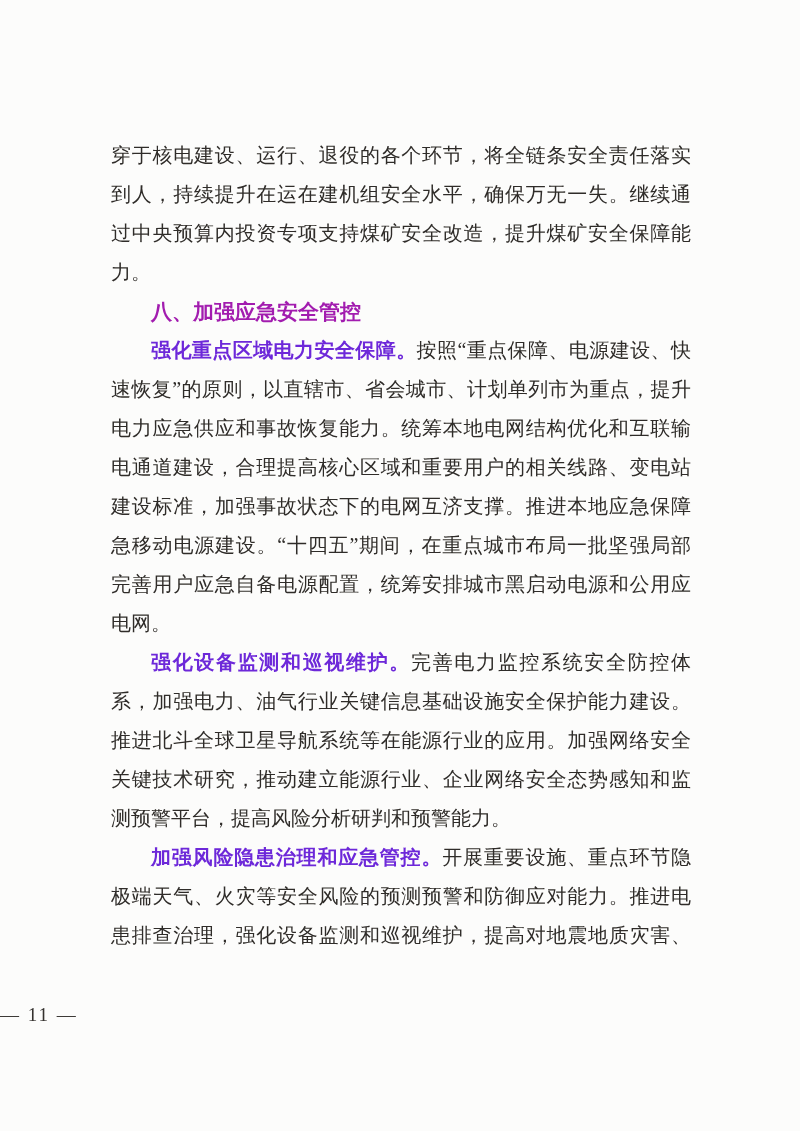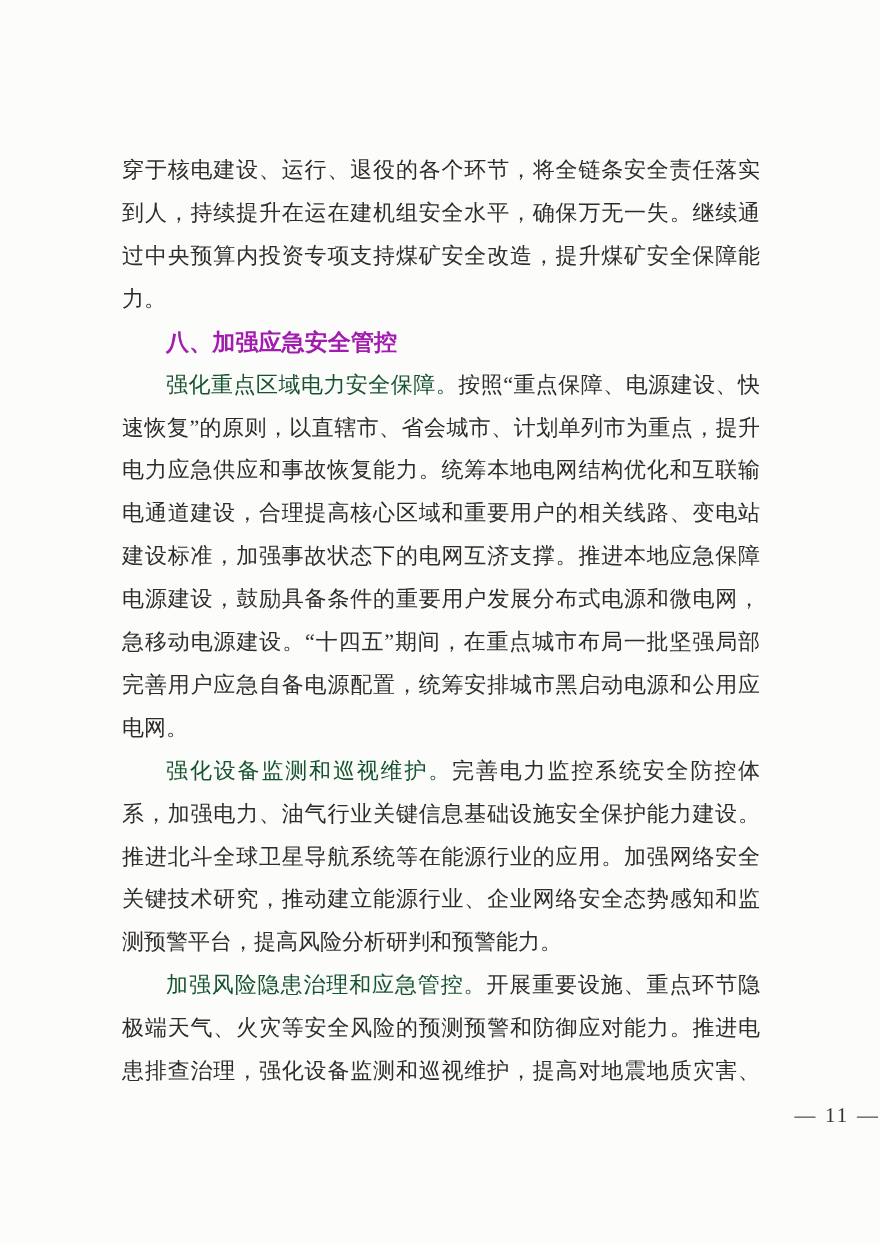--- a/index.html
+++ b/index.html
@@ -34,38 +34,38 @@
   .line.fill {
     white-space: normal;
     text-align: justify;
     text-align-last: justify;
     text-justify: inter-character;
   }
   .line.indent {
     padding-left: 40px;
   }
   .line .seg-bold {
-    font-weight: 400;
-    color: #14532d;
+    font-weight: 700;
+    color: #6d28d9;
   }
   .heading-line {
     height: 39px;
     line-height: 39px;
     padding-left: 40px;
     font-family: "Liberation Sans", "DejaVu Sans", sans-serif;
     font-weight: 700;
     font-size: 21px;
     color: #a21caf;
   }
   .page-number {
     position: absolute;
     left: 0;
     top: 1000px;
     width: 100%;
-    text-align: right;
+    text-align: left;
     font-size: 19px;
     line-height: 30px;
     color: #34312e;
     letter-spacing: 2px;
   }
 </style>
 </head>
 <body>
 
 <div class="page">
@@ -76,21 +76,20 @@
         <div class="line fill"><span class="seg">过中央预算内投资专项支持煤矿安全改造，提升煤矿安全保障能</span></div>
         <div class="line"><span class="seg">力。</span></div>
       </div>
       <div class="heading-line">八、加强应急安全管控</div>
       <div>
         <div class="line fill indent"><span class="seg-bold">强化重点区域电力安全保障。</span><span class="seg">按照“重点保障、电源建设、快</span></div>
         <div class="line fill"><span class="seg">速恢复”的原则，以直辖市、省会城市、计划单列市为重点，提升</span></div>
         <div class="line fill"><span class="seg">电力应急供应和事故恢复能力。统筹本地电网结构优化和互联输</span></div>
         <div class="line fill"><span class="seg">电通道建设，合理提高核心区域和重要用户的相关线路、变电站</span></div>
         <div class="line fill"><span class="seg">建设标准，加强事故状态下的电网互济支撑。推进本地应急保障</span></div>
-        <div class="line fill"><span class="seg">电源建设，鼓励具备条件的重要用户发展分布式电源和微电网，</span></div>
         <div class="line fill"><span class="seg">急移动电源建设。“十四五”期间，在重点城市布局一批坚强局部</span></div>
         <div class="line fill"><span class="seg">完善用户应急自备电源配置，统筹安排城市黑启动电源和公用应</span></div>
         <div class="line"><span class="seg">电网。</span></div>
       </div>
       <div>
         <div class="line fill indent"><span class="seg-bold">强化设备监测和巡视维护。</span><span class="seg">完善电力监控系统安全防控体</span></div>
         <div class="line fill"><span class="seg">系，加强电力、油气行业关键信息基础设施安全保护能力建设。</span></div>
         <div class="line fill"><span class="seg">推进北斗全球卫星导航系统等在能源行业的应用。加强网络安全</span></div>
         <div class="line fill"><span class="seg">关键技术研究，推动建立能源行业、企业网络安全态势感知和监</span></div>
         <div class="line"><span class="seg">测预警平台，提高风险分析研判和预警能力。</span></div>

